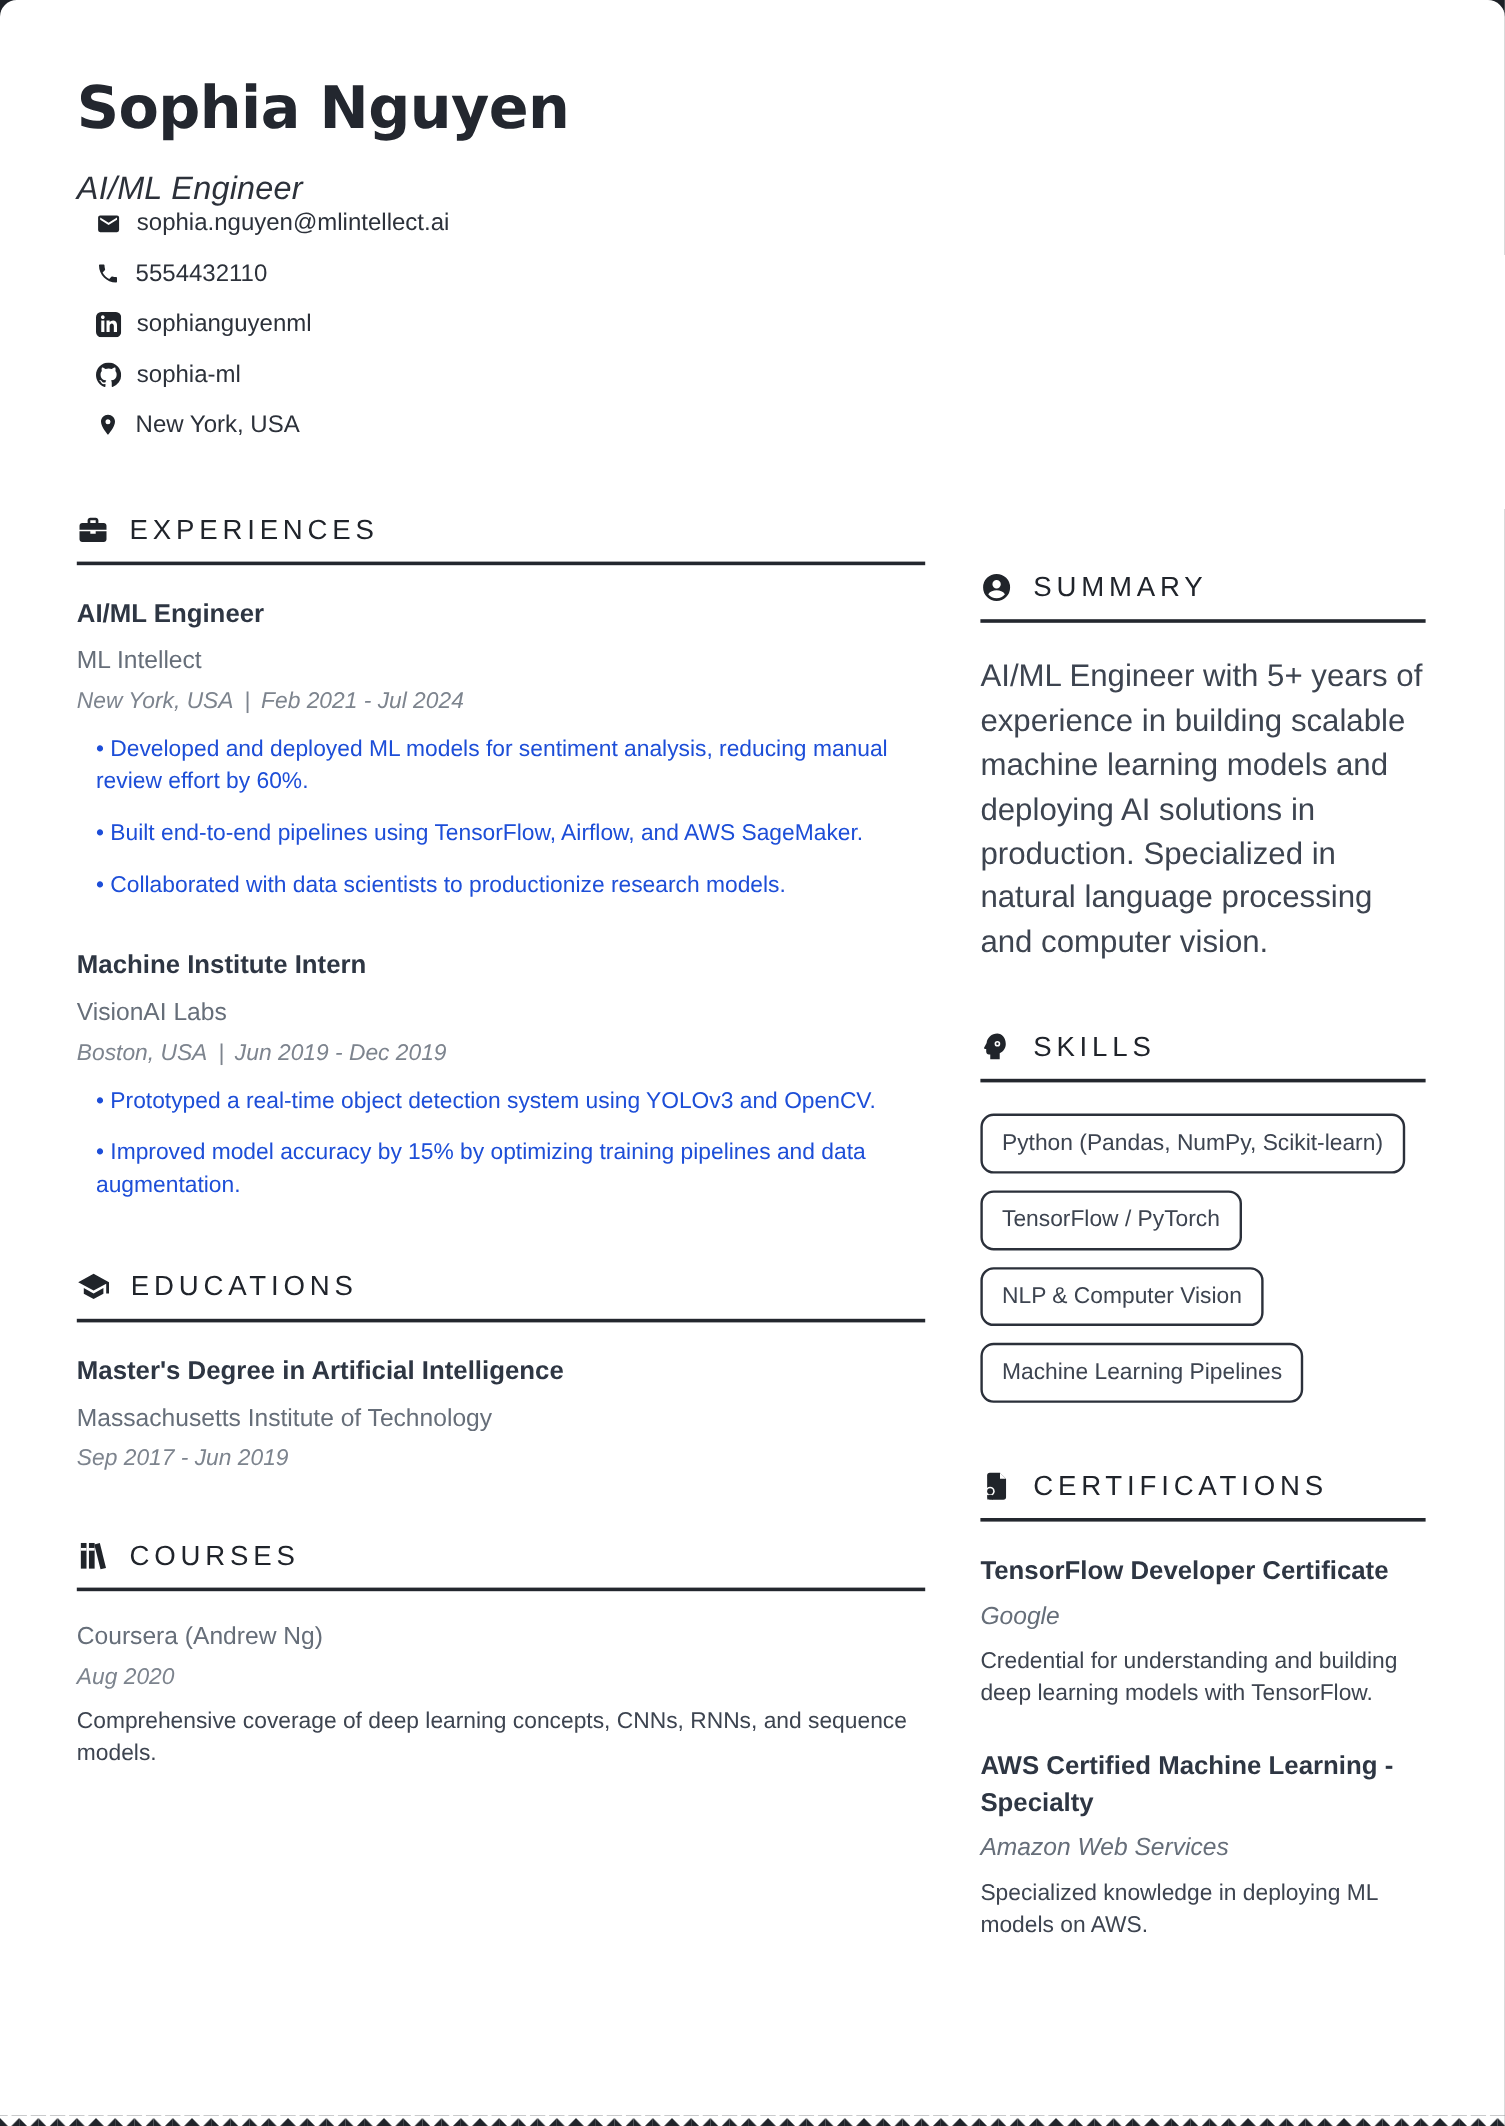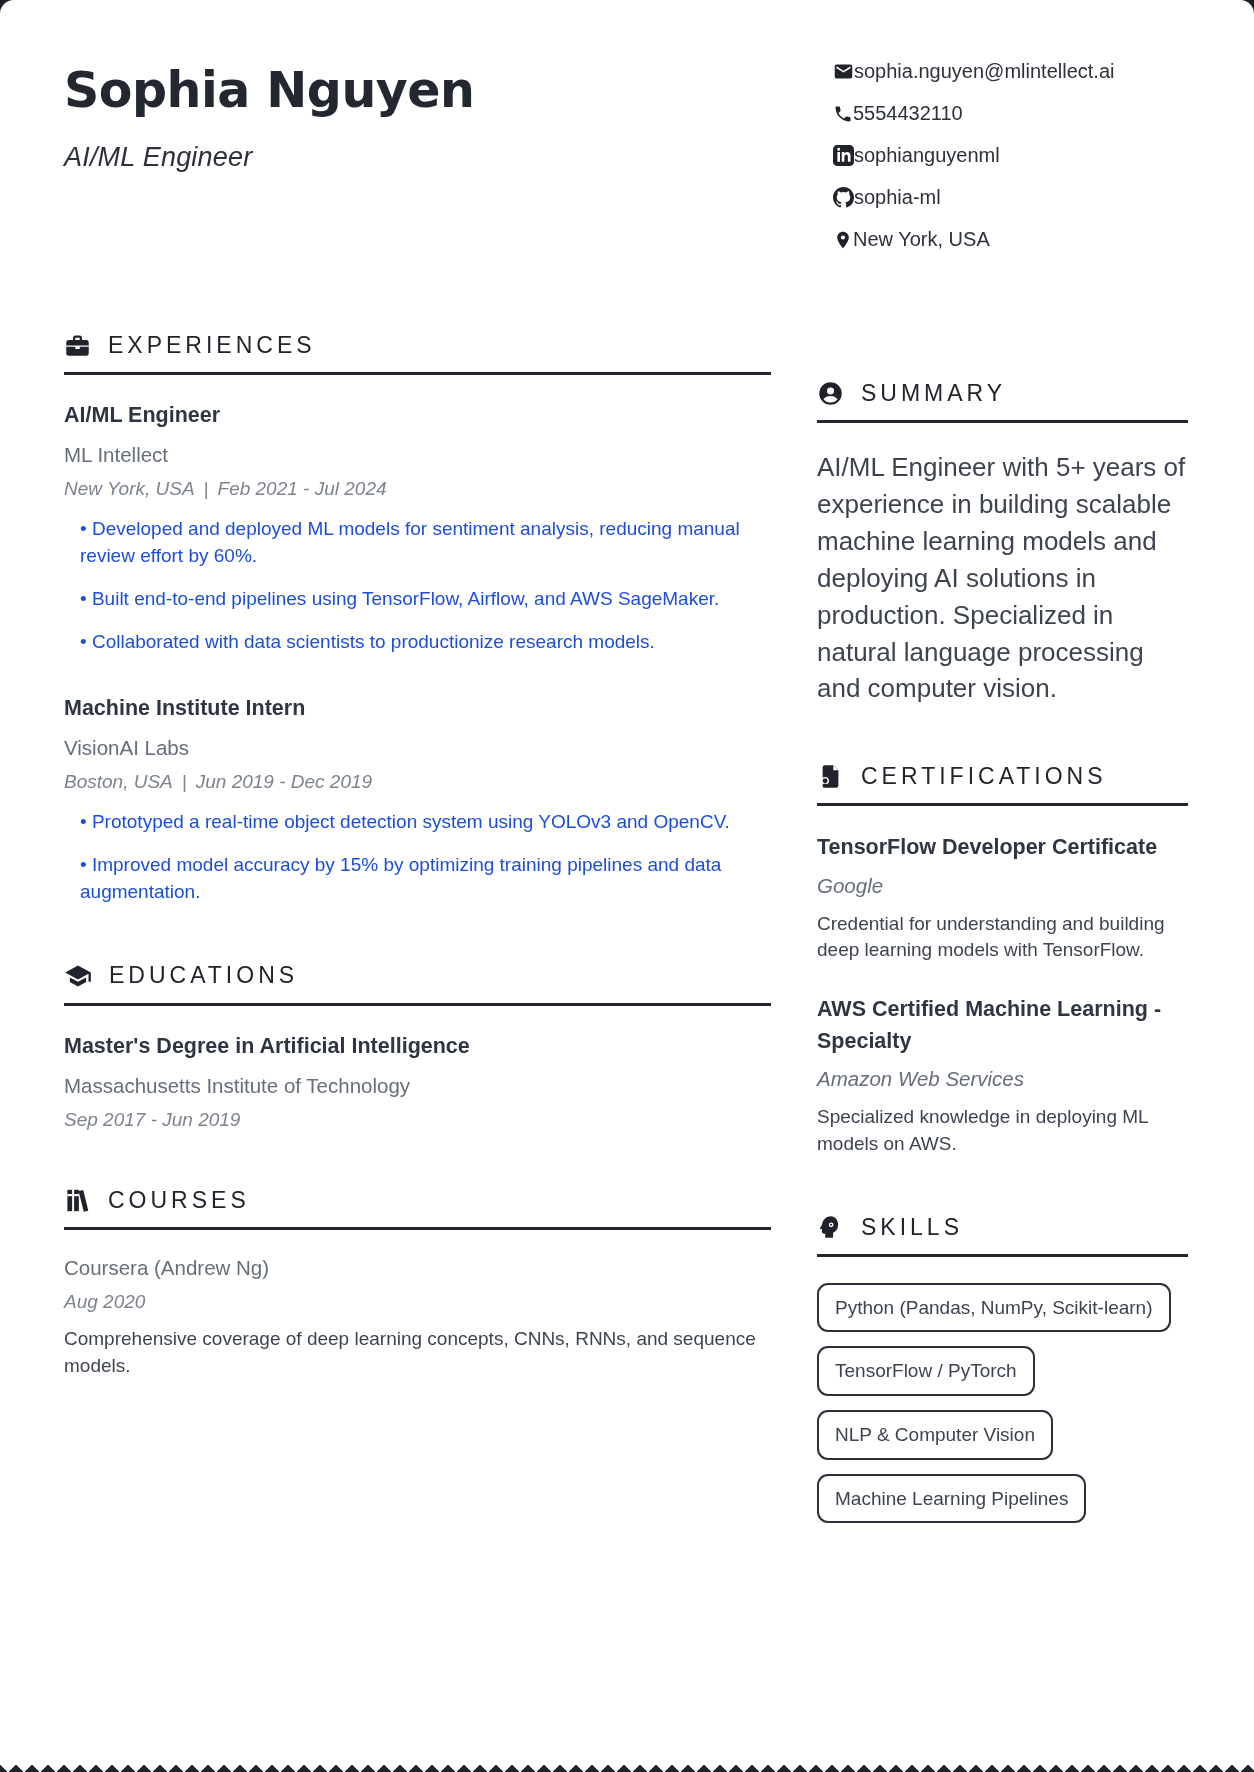--- a/index.html
+++ b/index.html
@@ -14,32 +14,32 @@
     width:1254px;height:1772px;
     background:#ffffff;
     border-radius:14px 14px 0 0;
     box-sizing:border-box;
     padding:58px 66px 0 64px;
     color:#3d4450;
   }
   
   .header{
     display:flex;justify-content:space-between;align-items:flex-start;
-    margin-bottom:62px;min-height:212px;
+    margin-bottom:62px;min-height:212px;flex-direction:column;
   }
   .name{
     font-size:49px;font-weight:800;color:#23272f;
     letter-spacing:-0.5px;margin:6px 0 24px 0;line-height:1.1;
     font-family:"DejaVu Sans","Liberation Sans",sans-serif;
   }
   .job-title{
     font-size:27px;font-style:italic;color:#2c313a;letter-spacing:0.2px;
   }
   .contacts{display:flex;flex-direction:column;gap:19px;width:371px;padding-left:16px;box-sizing:border-box;margin-top:2px;}
-  .contact-row{display:flex;align-items:center;font-size:20px;color:#2c313a;}
+  .contact-row{display:flex;align-items:center;gap:13px;font-size:20px;color:#2c313a;}
   .contact-row svg{flex:0 0 auto;}
   
   .columns{display:flex;gap:46px;}
   .col-left{width:707px;flex:0 0 707px;}
   .col-right{width:371px;flex:0 0 371px;margin-top:48px;}
   
   .section{margin-bottom:56px;}
   .section-header{display:flex;align-items:center;gap:17px;margin-bottom:13px;}
   .section-header .title{
     font-size:23px;color:#20242b;letter-spacing:4px;font-weight:500;
@@ -222,20 +222,40 @@
           </span>
           <span class="title">SUMMARY</span>
         </div>
         <hr class="rule">
         <p class="summary-text">AI/ML Engineer with 5+ years of experience in building scalable machine learning models and deploying AI solutions in production. Specialized in natural language processing and computer vision.</p>
       </div>
 
       <div class="section">
         <div class="section-header">
           <span>
+            <svg class="ic" width="27" height="27" viewBox="0 0 24 24" fill="#20242a">
+              <path d="M12.5 2C8.4 2 5 5.1 4.6 9.1l-1.8 3.3c-.25.45.07 1 .58 1h.92v2.1c0 1.1.9 2 2 2h1v3.5h7v-4.4c2.7-1.2 4.5-3.9 4.5-6.9C18.8 5.2 16 2 12.5 2z"></path>
+              <circle cx="12.6" cy="9.6" r="2.1" fill="#ffffff"></circle>
+              <circle cx="12.6" cy="9.6" r="0.9" fill="#20242a"></circle>
+            </svg>
+          </span>
+          <span class="title">SKILLS</span>
+        </div>
+        <hr class="rule">
+        <div class="skill-list">
+          <span class="skill-pill">Python (Pandas, NumPy, Scikit-learn)</span>
+          <span class="skill-pill">TensorFlow / PyTorch</span>
+          <span class="skill-pill">NLP &amp; Computer Vision</span>
+          <span class="skill-pill">Machine Learning Pipelines</span>
+        </div>
+      </div>
+
+      <div class="section">
+        <div class="section-header">
+          <span>
             <svg class="ic" width="27" height="27" viewBox="0 0 24 24">
               <path fill="#20242a" d="M14.5 2H7a2 2 0 0 0-2 2v16a2 2 0 0 0 2 2h10a2 2 0 0 0 2-2V6.5L14.5 2z"></path>
               <path fill="#ffffff" d="M14.5 2v4.5H19L14.5 2z"></path>
               <circle cx="7.2" cy="15.8" r="3.4" fill="#ffffff"></circle>
               <circle cx="7.2" cy="15.8" r="2.2" fill="#20242a"></circle>
               <path fill="#20242a" d="M5.9 18.4 5.1 22l2.1-1.1L9.3 22l-.8-3.6z"></path>
             </svg>
           </span>
           <span class="title">CERTIFICATIONS</span>
         </div>
@@ -246,37 +266,17 @@
           <div class="cert-issuer">Google</div>
           <p class="cert-desc">Credential for understanding and building deep learning models with TensorFlow.</p>
         </div>
 
         <div class="cert">
           <div class="cert-name">AWS Certified Machine Learning - Specialty</div>
           <div class="cert-issuer">Amazon Web Services</div>
           <p class="cert-desc">Specialized knowledge in deploying ML models on AWS.</p>
         </div>
       </div>
-
-      <div class="section">
-        <div class="section-header">
-          <span>
-            <svg class="ic" width="27" height="27" viewBox="0 0 24 24" fill="#20242a">
-              <path d="M12.5 2C8.4 2 5 5.1 4.6 9.1l-1.8 3.3c-.25.45.07 1 .58 1h.92v2.1c0 1.1.9 2 2 2h1v3.5h7v-4.4c2.7-1.2 4.5-3.9 4.5-6.9C18.8 5.2 16 2 12.5 2z"></path>
-              <circle cx="12.6" cy="9.6" r="2.1" fill="#ffffff"></circle>
-              <circle cx="12.6" cy="9.6" r="0.9" fill="#20242a"></circle>
-            </svg>
-          </span>
-          <span class="title">SKILLS</span>
-        </div>
-        <hr class="rule">
-        <div class="skill-list">
-          <span class="skill-pill">Python (Pandas, NumPy, Scikit-learn)</span>
-          <span class="skill-pill">TensorFlow / PyTorch</span>
-          <span class="skill-pill">NLP &amp; Computer Vision</span>
-          <span class="skill-pill">Machine Learning Pipelines</span>
-        </div>
-      </div>
     </div>
   </div>
 
   <div class="zigzag"></div>
 </div>
 
 </body></html>

